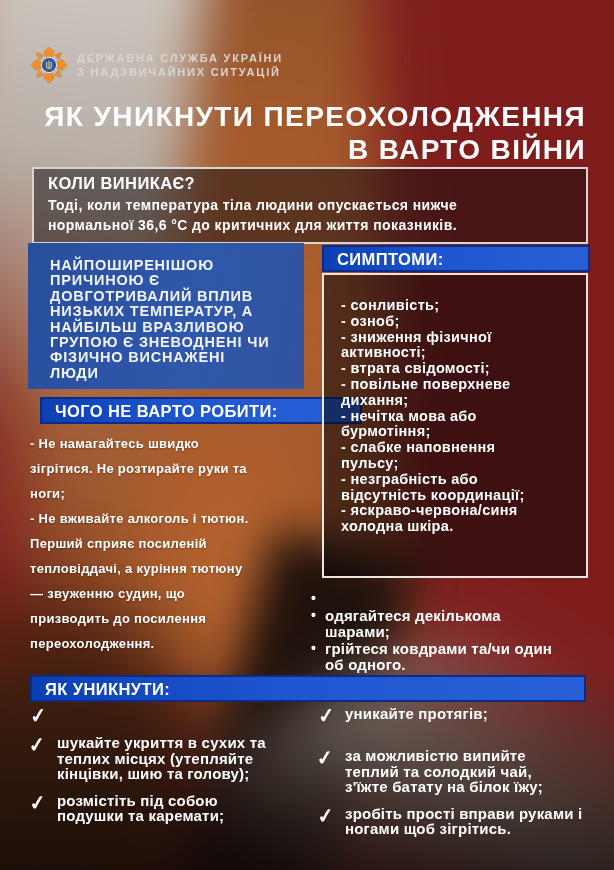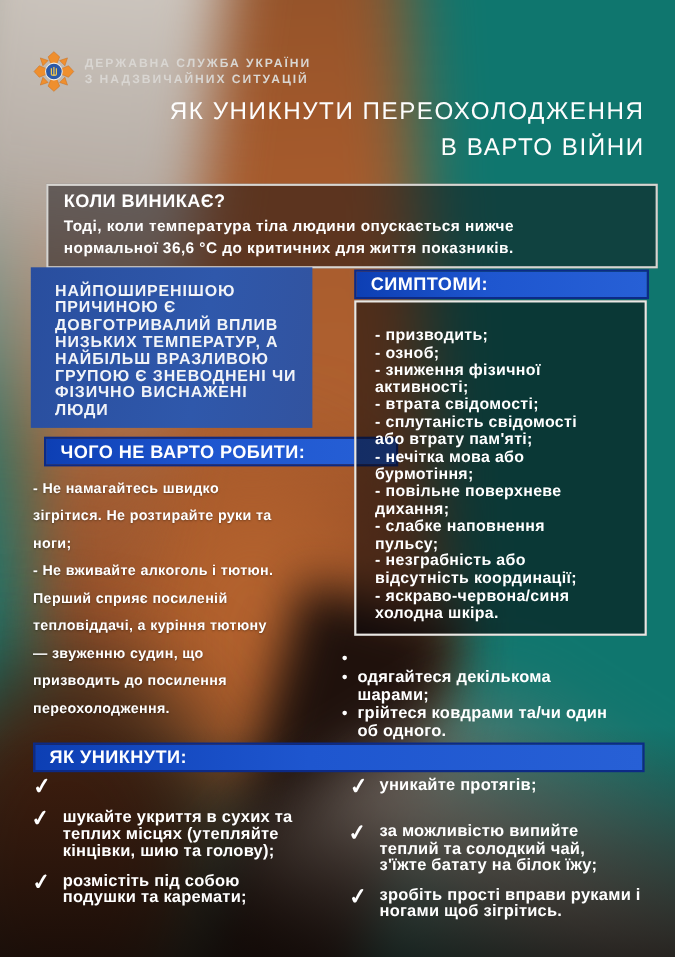--- a/index.html
+++ b/index.html
@@ -1,19 +1,19 @@
 <!DOCTYPE html>
 <html><head>
 <meta charset="utf-8">
 <style>
   html,body { margin:0; padding:0; background:#000; }
   .page {
     position:relative; width:614px; height:870px; overflow:hidden;
     font-family:"Liberation Sans", sans-serif; color:#fff;
-    background:#0f766e;
+    background:#7f1d1d;
   }
   
   .bg { position:absolute; pointer-events:none; }
   .bg-light-stripe {
     left:-70px; top:-90px; width:240px; height:720px;
     background:linear-gradient(180deg,#d4cec7 0%,#b7aea6 35%,rgba(150,110,80,0.25) 70%,rgba(60,30,18,0) 100%);
     filter:blur(26px); transform:rotate(7deg);
   }
   .bg-orange {
     left:18px; top:-70px; width:370px; height:800px;
@@ -42,33 +42,33 @@
     background:linear-gradient(180deg,rgba(16,10,8,0) 0%,rgba(20,12,9,0.45) 55%,rgba(14,8,6,0.75) 100%);
   }
   
   .pre { white-space:pre-line; }
   
   .brand { position:absolute; left:30px; top:46px; display:flex; align-items:center; gap:9px; }
   .emblem { width:38px; height:38px; flex:0 0 38px; }
   .brand-text { font-size:11px; font-weight:700; letter-spacing:1.8px; color:#d9d6d2; line-height:14px; }
   
   .title {
-    position:absolute; right:28px; top:84px; margin:0; text-align:right;
-    font-size:22px; font-weight:400; letter-spacing:1.4px; line-height:33px; color:#fdfdfd;
+    position:absolute; right:28px; top:100px; margin:0; text-align:right;
+    font-size:28px; font-weight:700; letter-spacing:1.4px; line-height:33px; color:#fdfdfd;
   }
   
   .when-box {
-    position:absolute; left:42px; top:167px; width:556px; box-sizing:border-box;
+    position:absolute; left:32px; top:167px; width:556px; box-sizing:border-box;
     border:2px solid #d7d5d1; background:rgba(17,14,18,0.5); padding:5px 14px 7px;
   }
   .when-heading { font-size:16.5px; font-weight:800; letter-spacing:0.4px; margin-bottom:3px; }
   .when-body { font-size:14px; font-weight:600; letter-spacing:0.4px; line-height:19.5px; }
   
   .cause-box {
-    position:absolute; left:28px; top:243px; width:256px; height:146px; box-sizing:border-box;
+    position:absolute; left:28px; top:243px; width:276px; height:146px; box-sizing:border-box;
     background:linear-gradient(100deg,#294e9e 0%,#2f58ab 60%,#32539f 100%);
     padding:15px 8px 16px 22px;
     font-size:14.5px; font-weight:700; letter-spacing:0.8px; line-height:15.4px; color:#f2f4f8;
   }
   
   .bar {
     position:absolute; box-sizing:border-box; height:27px;
     background:linear-gradient(90deg,#0d3fb4 0%,#1e56cf 45%,#2760d6 100%);
     border:2px solid #0c2a86;
     font-size:16.5px; font-weight:800; letter-spacing:0.4px; color:#fff;
@@ -164,31 +164,29 @@
     <p class="pre">- Не вживайте алкоголь і тютюн.
 Перший сприяє посиленій
 тепловіддачі, а куріння тютюну
 — звуженню судин, що
 призводить до посилення
 переохолодження.</p>
   </div>
 
   <div class="bar symptoms-bar">СИМПТОМИ:</div>
   <section class="symptoms-box">
-    <p class="pre">- призводить;</p>
+    <p class="pre">- сонливість;</p>
     <p class="pre">- озноб;</p>
     <p class="pre">- зниження фізичної
 активності;</p>
     <p class="pre">- втрата свідомості;</p>
-    <p class="pre">- сплутаність свідомості
-або втрату пам'яті;</p>
+    <p class="pre">- повільне поверхневе
+дихання;</p>
     <p class="pre">- нечітка мова або
 бурмотіння;</p>
-    <p class="pre">- повільне поверхневе
-дихання;</p>
     <p class="pre">- слабке наповнення
 пульсу;</p>
     <p class="pre">- незграбність або
 відсутність координації;</p>
     <p class="pre">- яскраво-червона/синя
 холодна шкіра.</p>
   </section>
 
   <div class="tips">
     <div class="tip">

